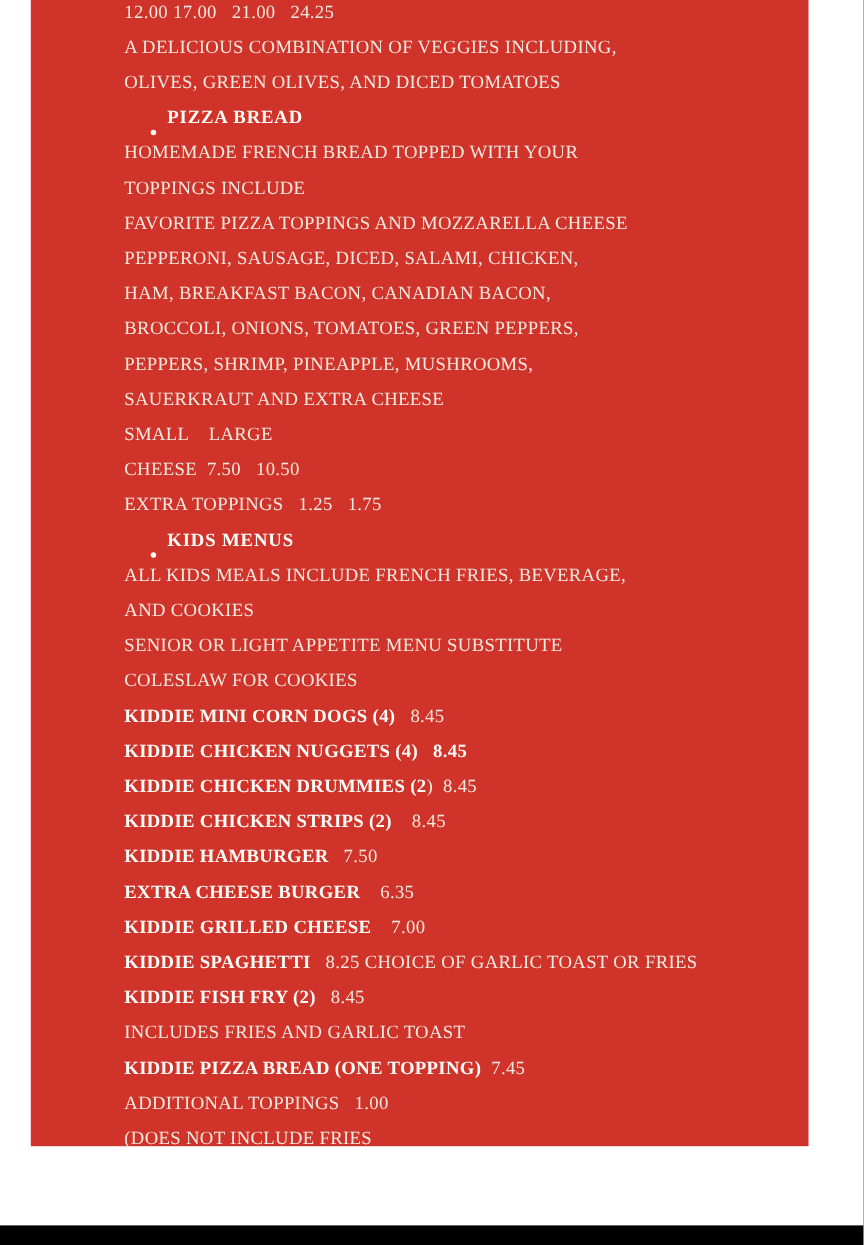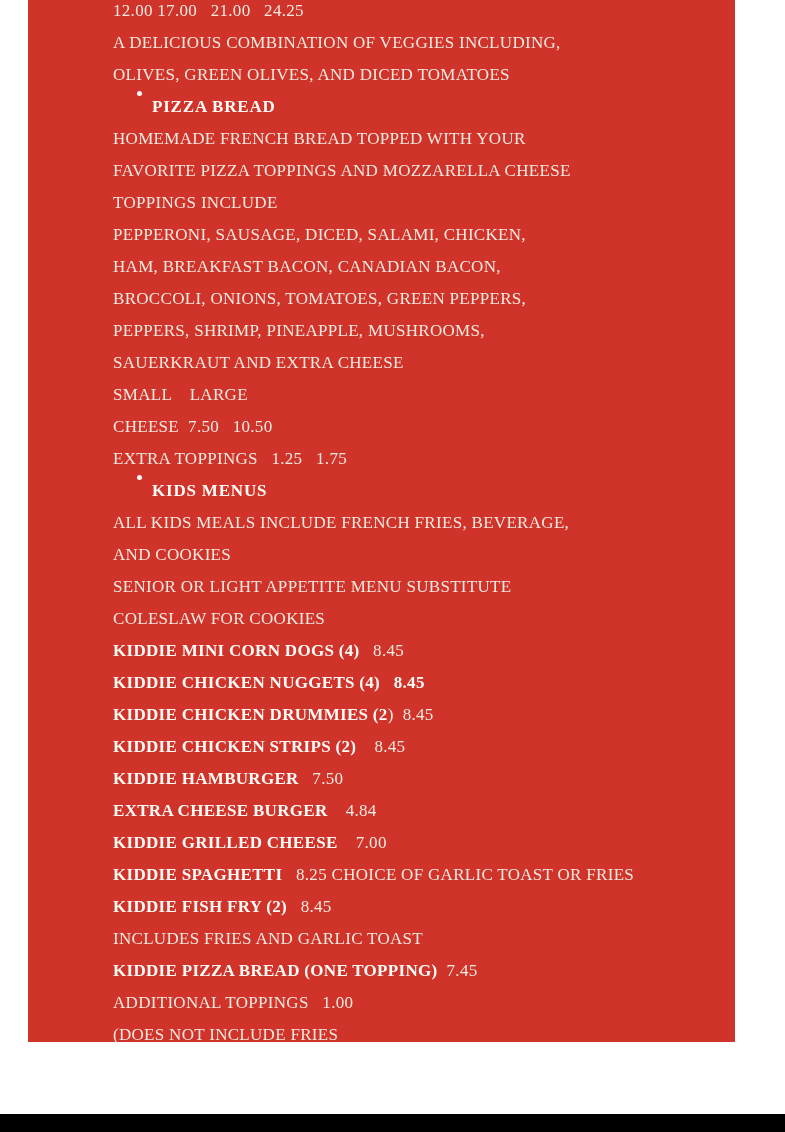--- a/index.html
+++ b/index.html
@@ -29,21 +29,21 @@
     letter-spacing: 0.3px;
     white-space: pre;
     color: var(--text-regular, #f2eae1);
   }
   .line .bold {
     font-weight: bold;
     color: var(--text-bold, #fdfbf7);
   }
   .bullet-line {
     display: flex;
-    align-items: flex-start;
+    align-items: flex-end;
   }
   .dot {
     flex: none;
     width: 5px; height: 5px;
     border-radius: 50%;
     background: var(--text-bold, #fdfbf7);
     margin: 0 10px 0 24px;
   }
   .heading {
     font-weight: bold;
@@ -60,41 +60,41 @@
 </head>
 <body>
 
 <div class="red-panel">
   <div class="content" id="menu-content">
       <div class="line">12.00 17.00   21.00   24.25</div>
       <div class="line">A DELICIOUS COMBINATION OF VEGGIES INCLUDING,</div>
       <div class="line">OLIVES, GREEN OLIVES, AND DICED TOMATOES</div>
       <div class="line bullet-line"><span class="dot"></span><span class="heading">PIZZA BREAD</span></div>
       <div class="line">HOMEMADE FRENCH BREAD TOPPED WITH YOUR</div>
+      <div class="line">TOPPINGS INCLUDE</div>
       <div class="line">FAVORITE PIZZA TOPPINGS AND MOZZARELLA CHEESE</div>
-      <div class="line">TOPPINGS INCLUDE</div>
       <div class="line">PEPPERONI, SAUSAGE, DICED, SALAMI, CHICKEN,</div>
       <div class="line">HAM, BREAKFAST BACON, CANADIAN BACON,</div>
       <div class="line">BROCCOLI, ONIONS, TOMATOES, GREEN PEPPERS,</div>
       <div class="line">PEPPERS, SHRIMP, PINEAPPLE, MUSHROOMS,</div>
       <div class="line">SAUERKRAUT AND EXTRA CHEESE</div>
       <div class="line">SMALL    LARGE</div>
       <div class="line">CHEESE  7.50   10.50</div>
       <div class="line">EXTRA TOPPINGS   1.25   1.75</div>
       <div class="line bullet-line"><span class="dot"></span><span class="heading">KIDS MENUS</span></div>
       <div class="line">ALL KIDS MEALS INCLUDE FRENCH FRIES, BEVERAGE,</div>
       <div class="line">AND COOKIES</div>
       <div class="line">SENIOR OR LIGHT APPETITE MENU SUBSTITUTE</div>
       <div class="line">COLESLAW FOR COOKIES</div>
       <div class="line"><span class="bold">KIDDIE MINI CORN DOGS (4)</span><span>   8.45</span></div>
       <div class="line"><span class="bold">KIDDIE CHICKEN NUGGETS (4)   8.45</span><span></span></div>
       <div class="line"><span class="bold">KIDDIE CHICKEN DRUMMIES (2</span><span>)  8.45</span></div>
       <div class="line"><span class="bold">KIDDIE CHICKEN STRIPS (2)</span><span>    8.45</span></div>
       <div class="line"><span class="bold">KIDDIE HAMBURGER</span><span>   7.50</span></div>
-      <div class="line"><span class="bold">EXTRA CHEESE BURGER</span><span>    4.84</span></div>
+      <div class="line"><span class="bold">EXTRA CHEESE BURGER</span><span>    6.35</span></div>
       <div class="line"><span class="bold">KIDDIE GRILLED CHEESE</span><span>    7.00</span></div>
       <div class="line"><span class="bold">KIDDIE SPAGHETTI</span><span>   8.25 CHOICE OF GARLIC TOAST OR FRIES</span></div>
       <div class="line"><span class="bold">KIDDIE FISH FRY (2)</span><span>   8.45</span></div>
       <div class="line">INCLUDES FRIES AND GARLIC TOAST</div>
       <div class="line"><span class="bold">KIDDIE PIZZA BREAD (ONE TOPPING)</span><span>  7.45</span></div>
       <div class="line">ADDITIONAL TOPPINGS   1.00</div>
       <div class="line">(DOES NOT INCLUDE FRIES</div>
     </div>
 </div>
 <div class="bottom-bar"></div>

